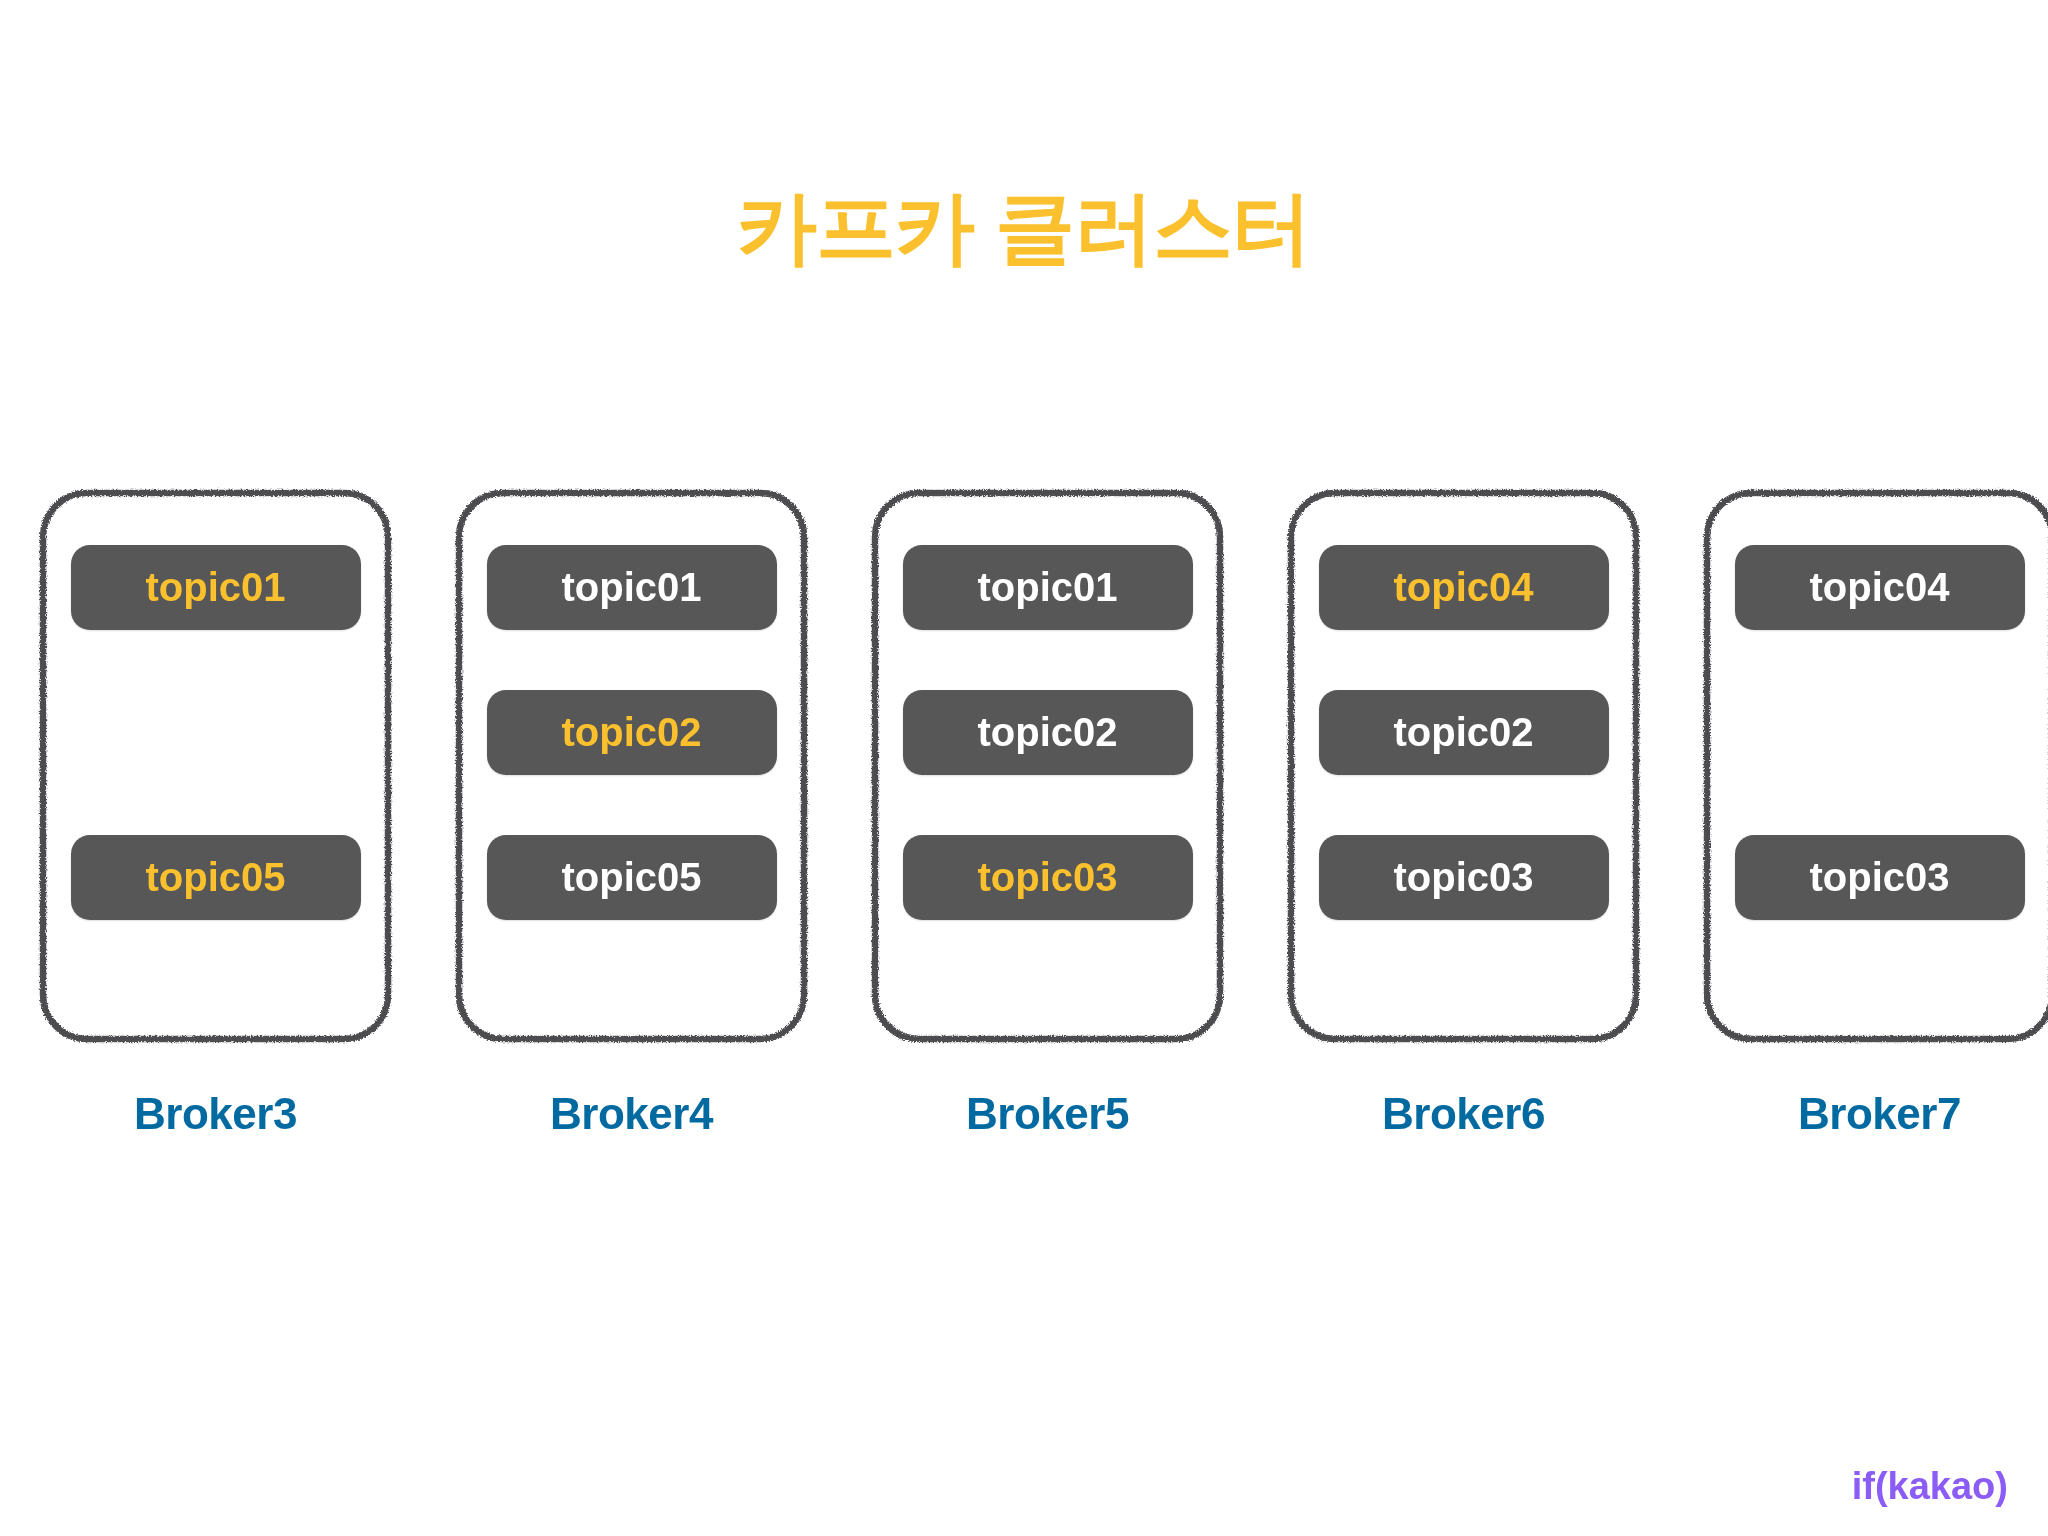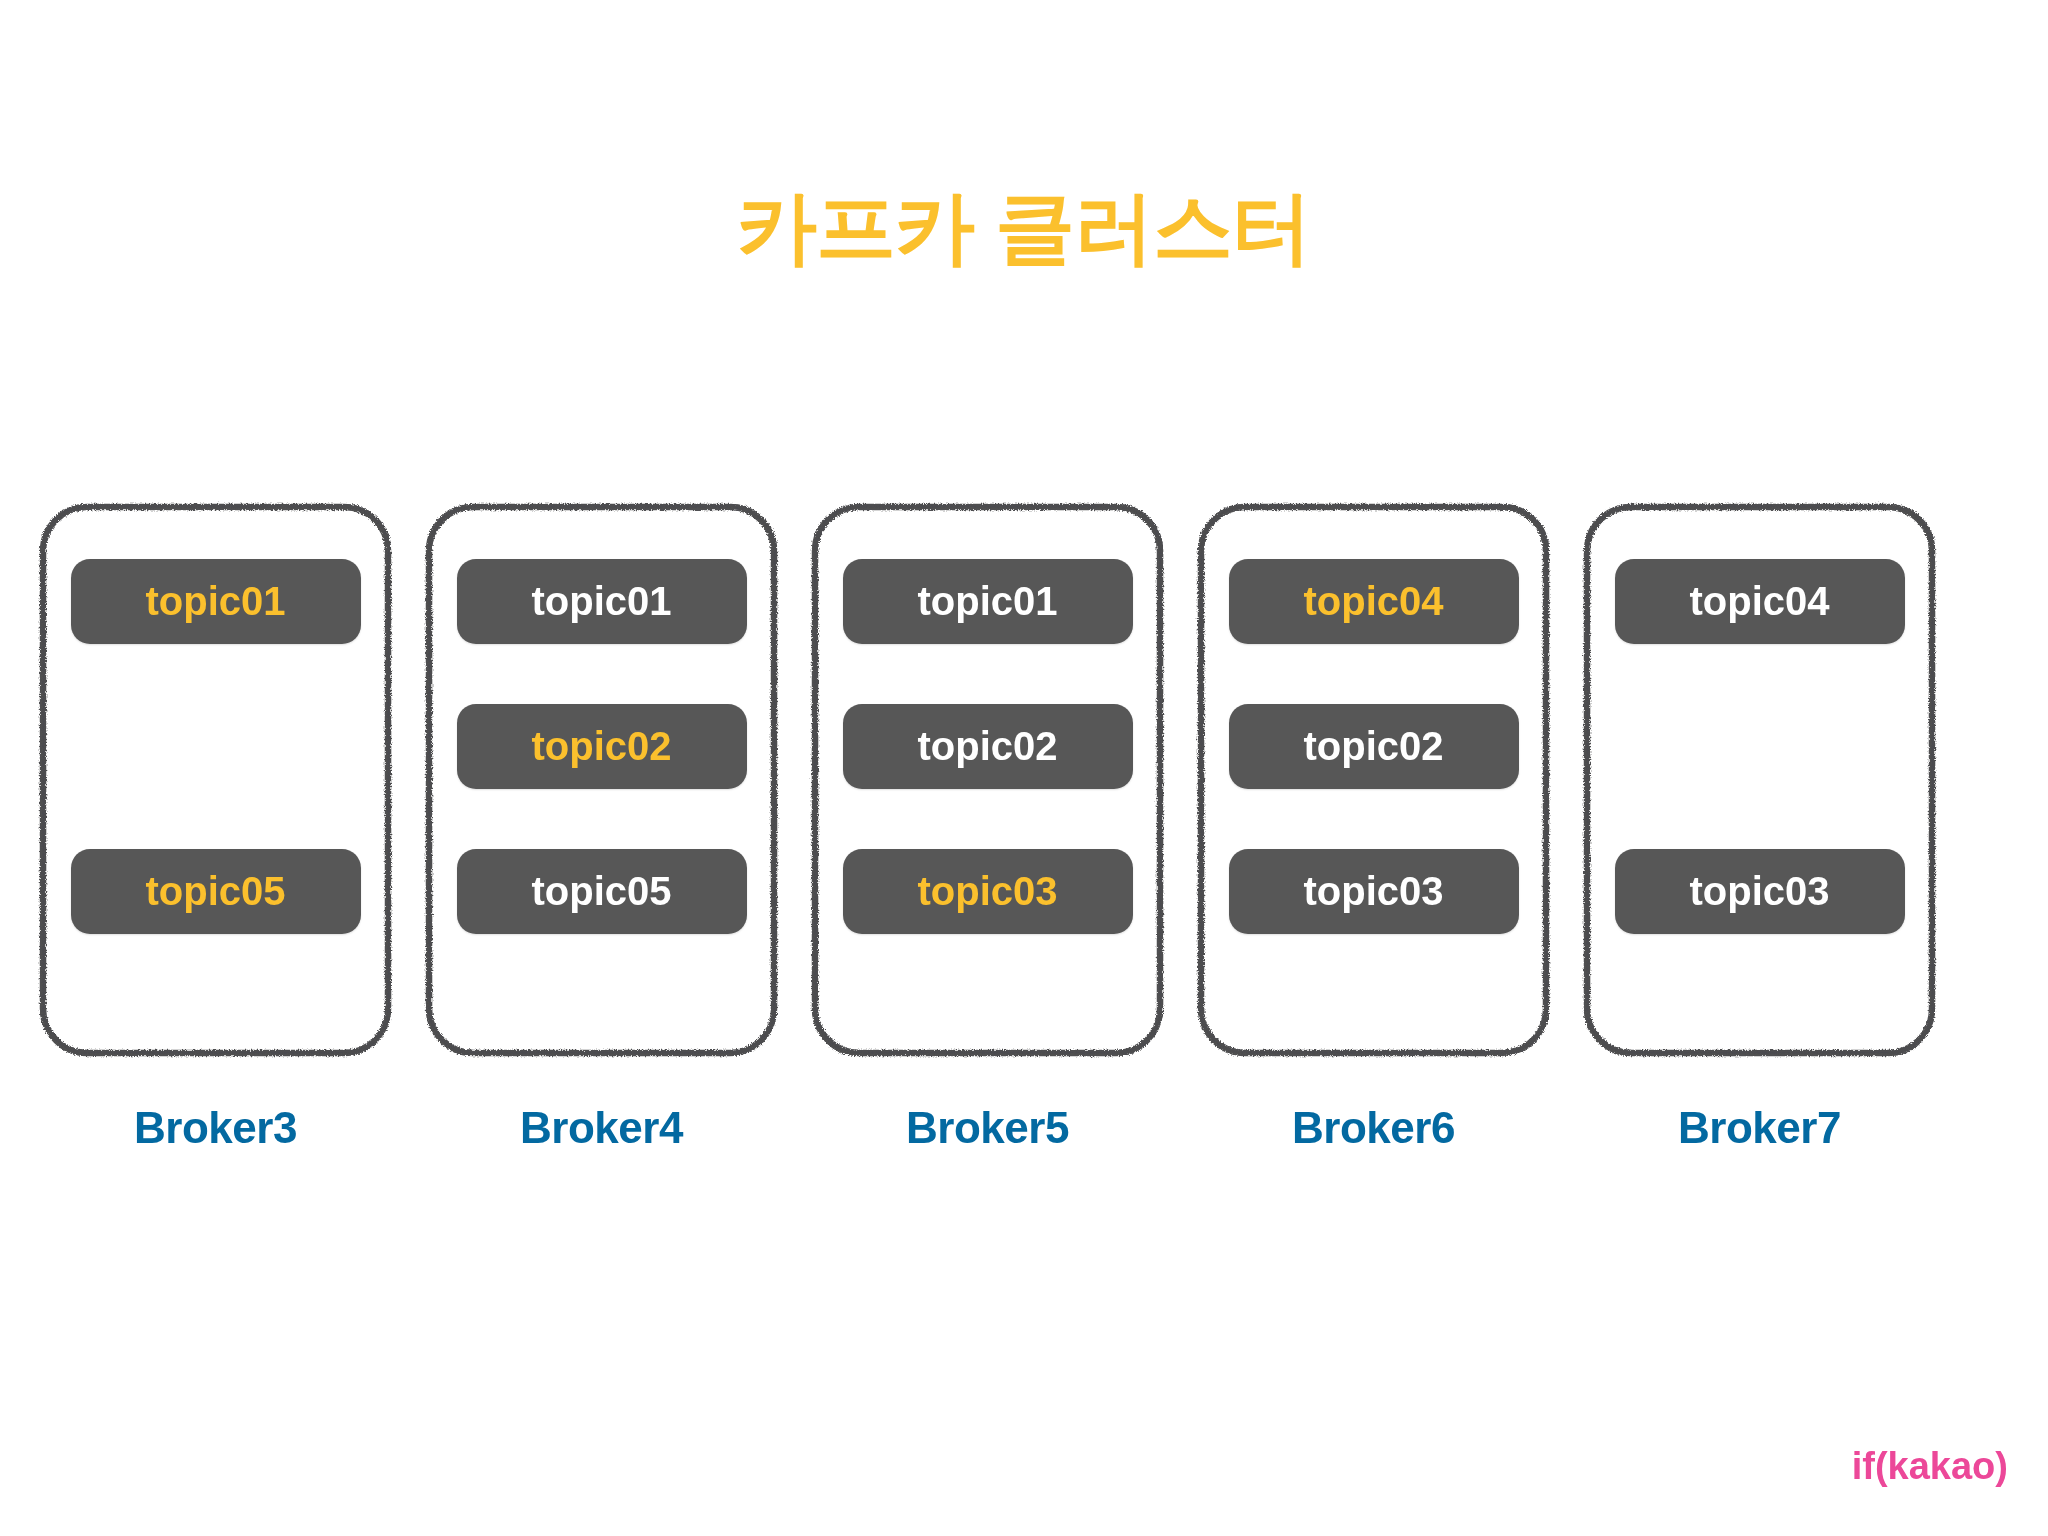--- a/index.html
+++ b/index.html
@@ -35,22 +35,22 @@
   
   .broker-row {
     position: absolute;
     top: 487px;
     left: 37px;
     width: 1974px;
     height: 680px;
     display: flex;
     flex-direction: row;
     justify-content: flex-start;
-    align-items: center;
-    gap: 29px;
+    align-items: flex-start;
+    gap: 59px;
   }
 
   .broker {
     width: 357px;
     display: flex;
     flex-direction: column;
     align-items: center;
   }
 
   
@@ -126,24 +126,24 @@
     color: #0369a1;
     letter-spacing: -0.5px;
     text-align: center;
     white-space: nowrap;
   }
 
   
   .footer-brand {
     position: absolute;
     right: 40px;
-    bottom: 48px;
+    bottom: 28px;
     font-size: 38px;
     font-weight: 700;
-    color: #ec4899;
+    color: #8b5cf6;
     letter-spacing: 0px;
     white-space: nowrap;
   }
 </style>
 </head>
 <body>
 
 <div class="slide-title">카프카 클러스터</div>
 
 <div class="broker-row">

